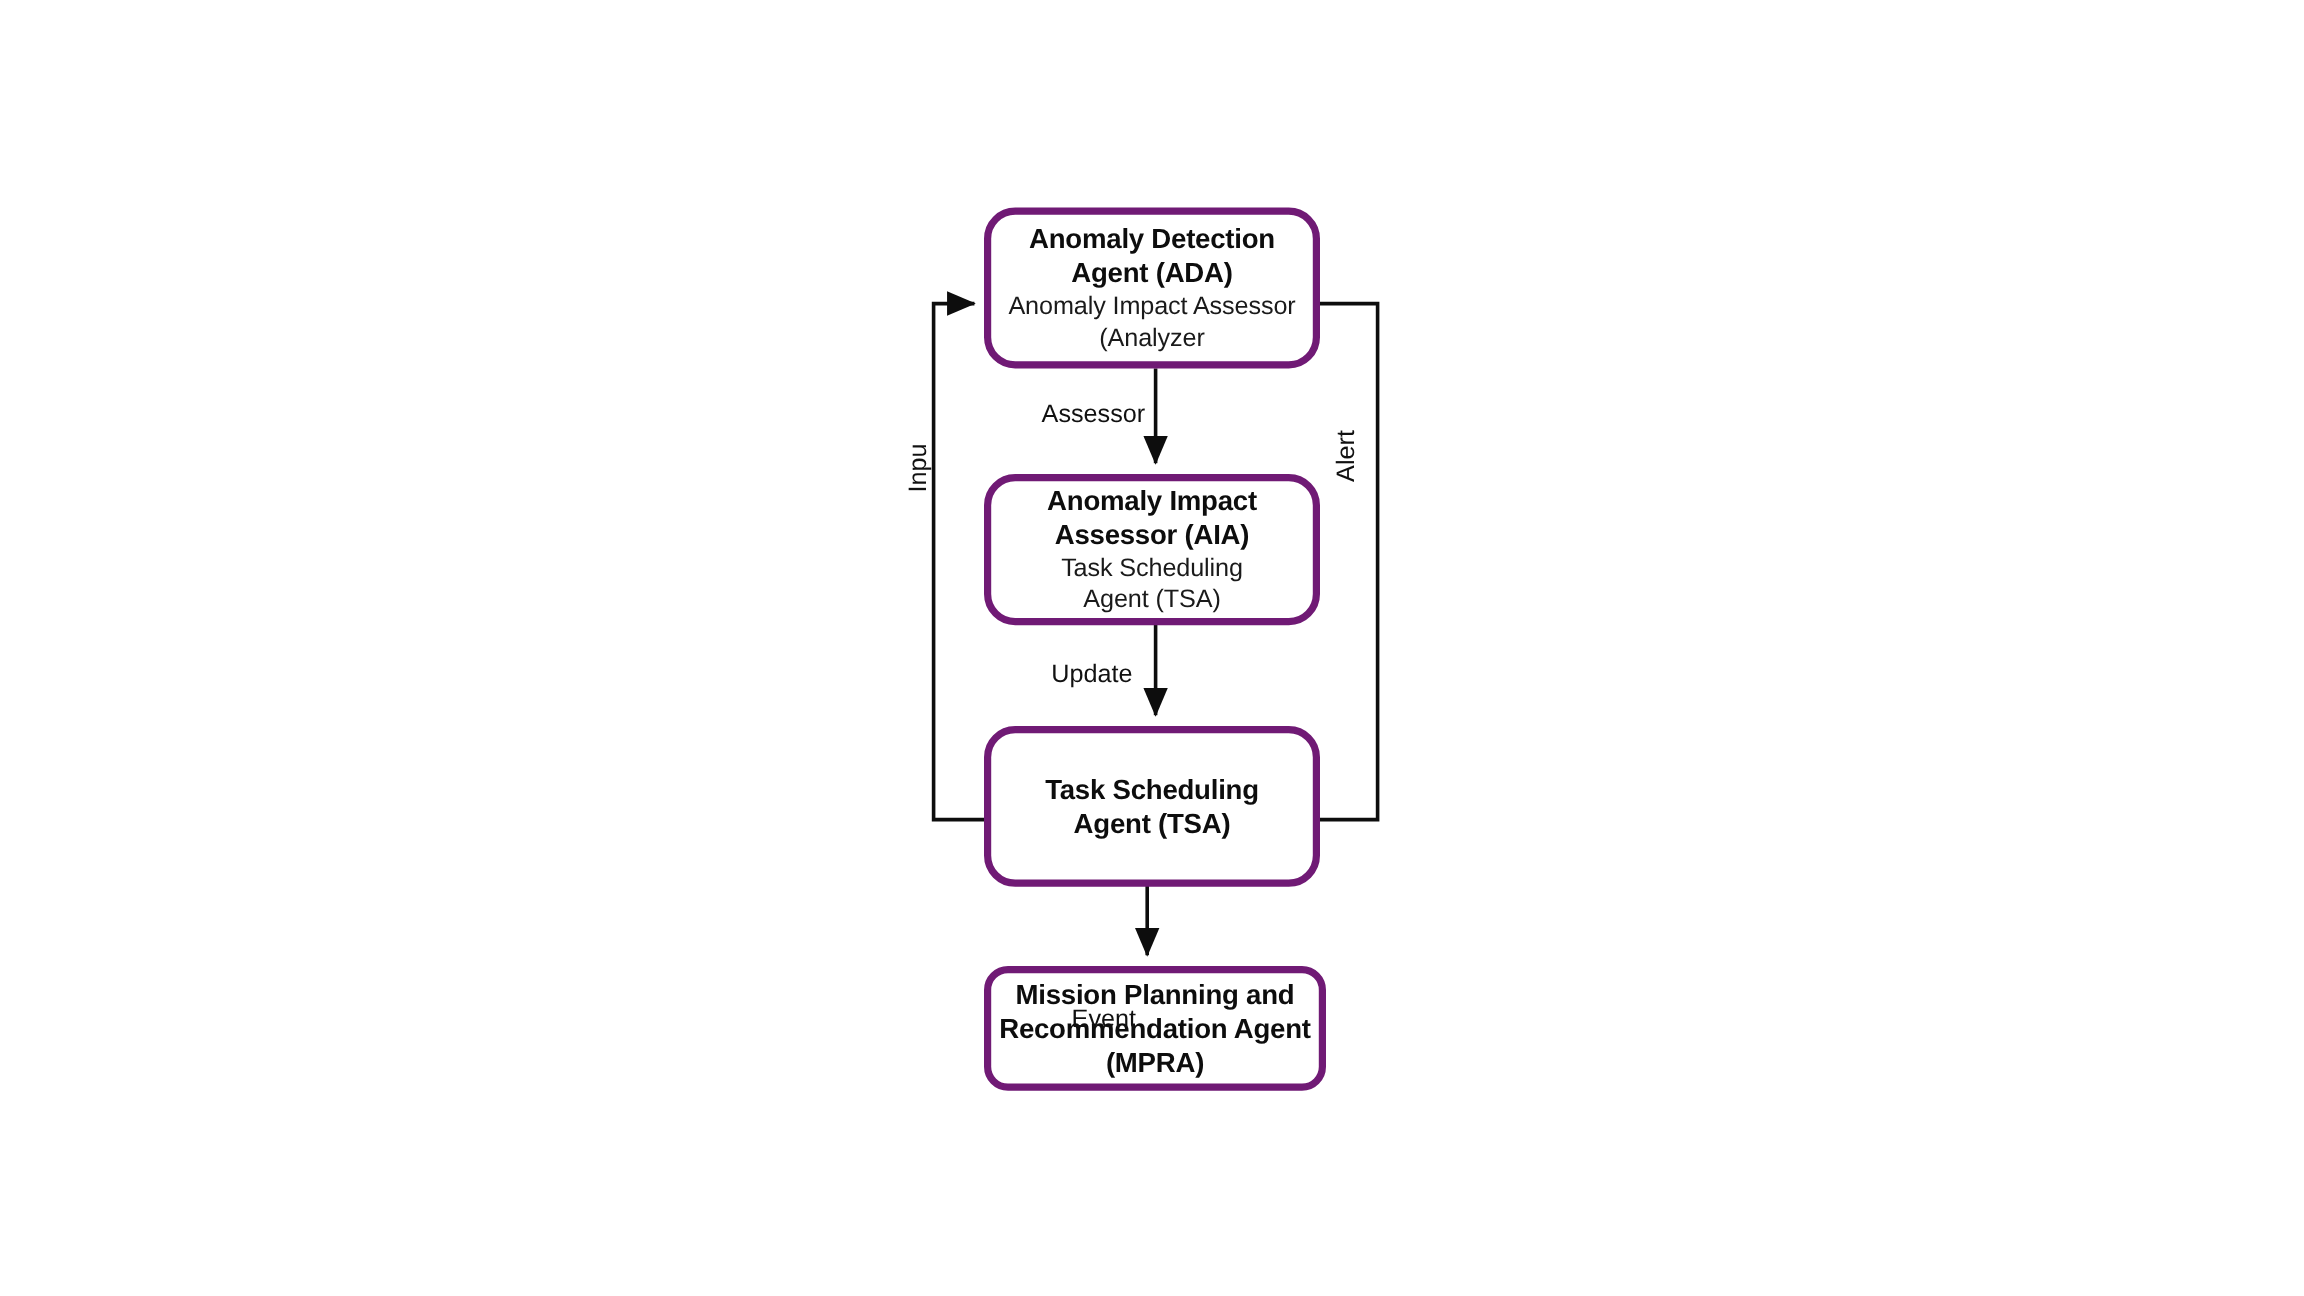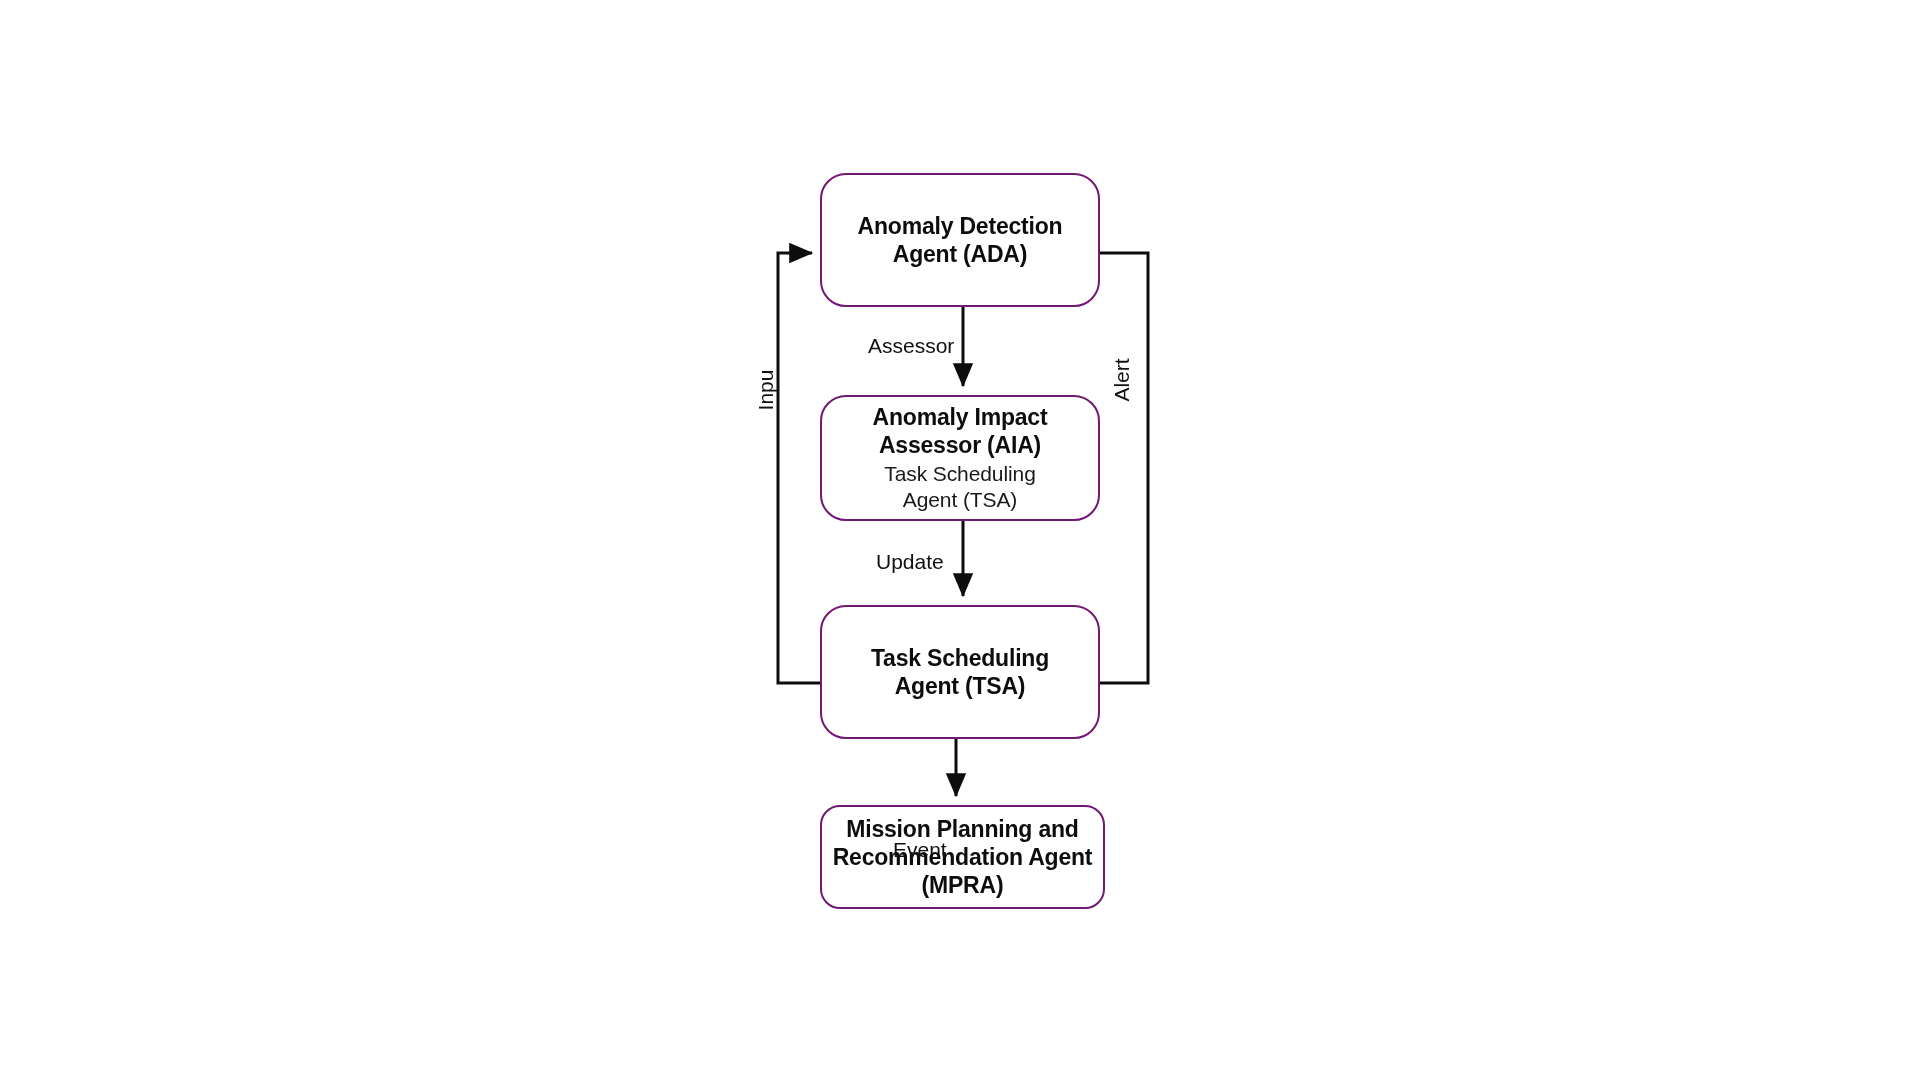--- a/index.html
+++ b/index.html
@@ -20,21 +20,21 @@
   .diagram-svg {
     position: absolute;
     left: 0;
     top: 0;
     width: 1920px;
     height: 1080px;
   }
   .node-box {
     position: absolute;
     box-sizing: border-box;
-    border: 2px solid #701a75;
+    border: 6px solid #701a75;
     border-radius: 26px;
     background: #ffffff;
     display: flex;
     flex-direction: column;
     align-items: center;
     justify-content: center;
     text-align: center;
     color: #111111;
   }
   .node-title {
@@ -85,20 +85,22 @@
     <line x1="956" y1="738" x2="956" y2="796" stroke="#0d0d0d" stroke-width="3" marker-end="url(#arrowhead)"></line>
 
     <path d="M 820 683 L 778 683 L 778 253 L 812 253" fill="none" stroke="#0d0d0d" stroke-width="3" marker-end="url(#arrowhead)"></path>
 
     <path d="M 1100 253 L 1148 253 L 1148 683 L 1100 683" fill="none" stroke="#0d0d0d" stroke-width="3"></path>
   </svg>
 
   <div class="node-box" style="left:820px; top:173px; width:280px; height:134px;">
     <div class="node-title">Anomaly Detection
 Agent (ADA)</div>
+    <div class="node-sub">Anomaly Impact Assessor
+(Analyzer</div>
   </div>
 
   <div class="node-box" style="left:820px; top:395px; width:280px; height:126px;">
     <div class="node-title">Anomaly Impact
 Assessor (AIA)</div>
     <div class="node-sub">Task Scheduling
 Agent (TSA)</div>
   </div>
 
   <div class="node-box" style="left:820px; top:605px; width:280px; height:134px;">

